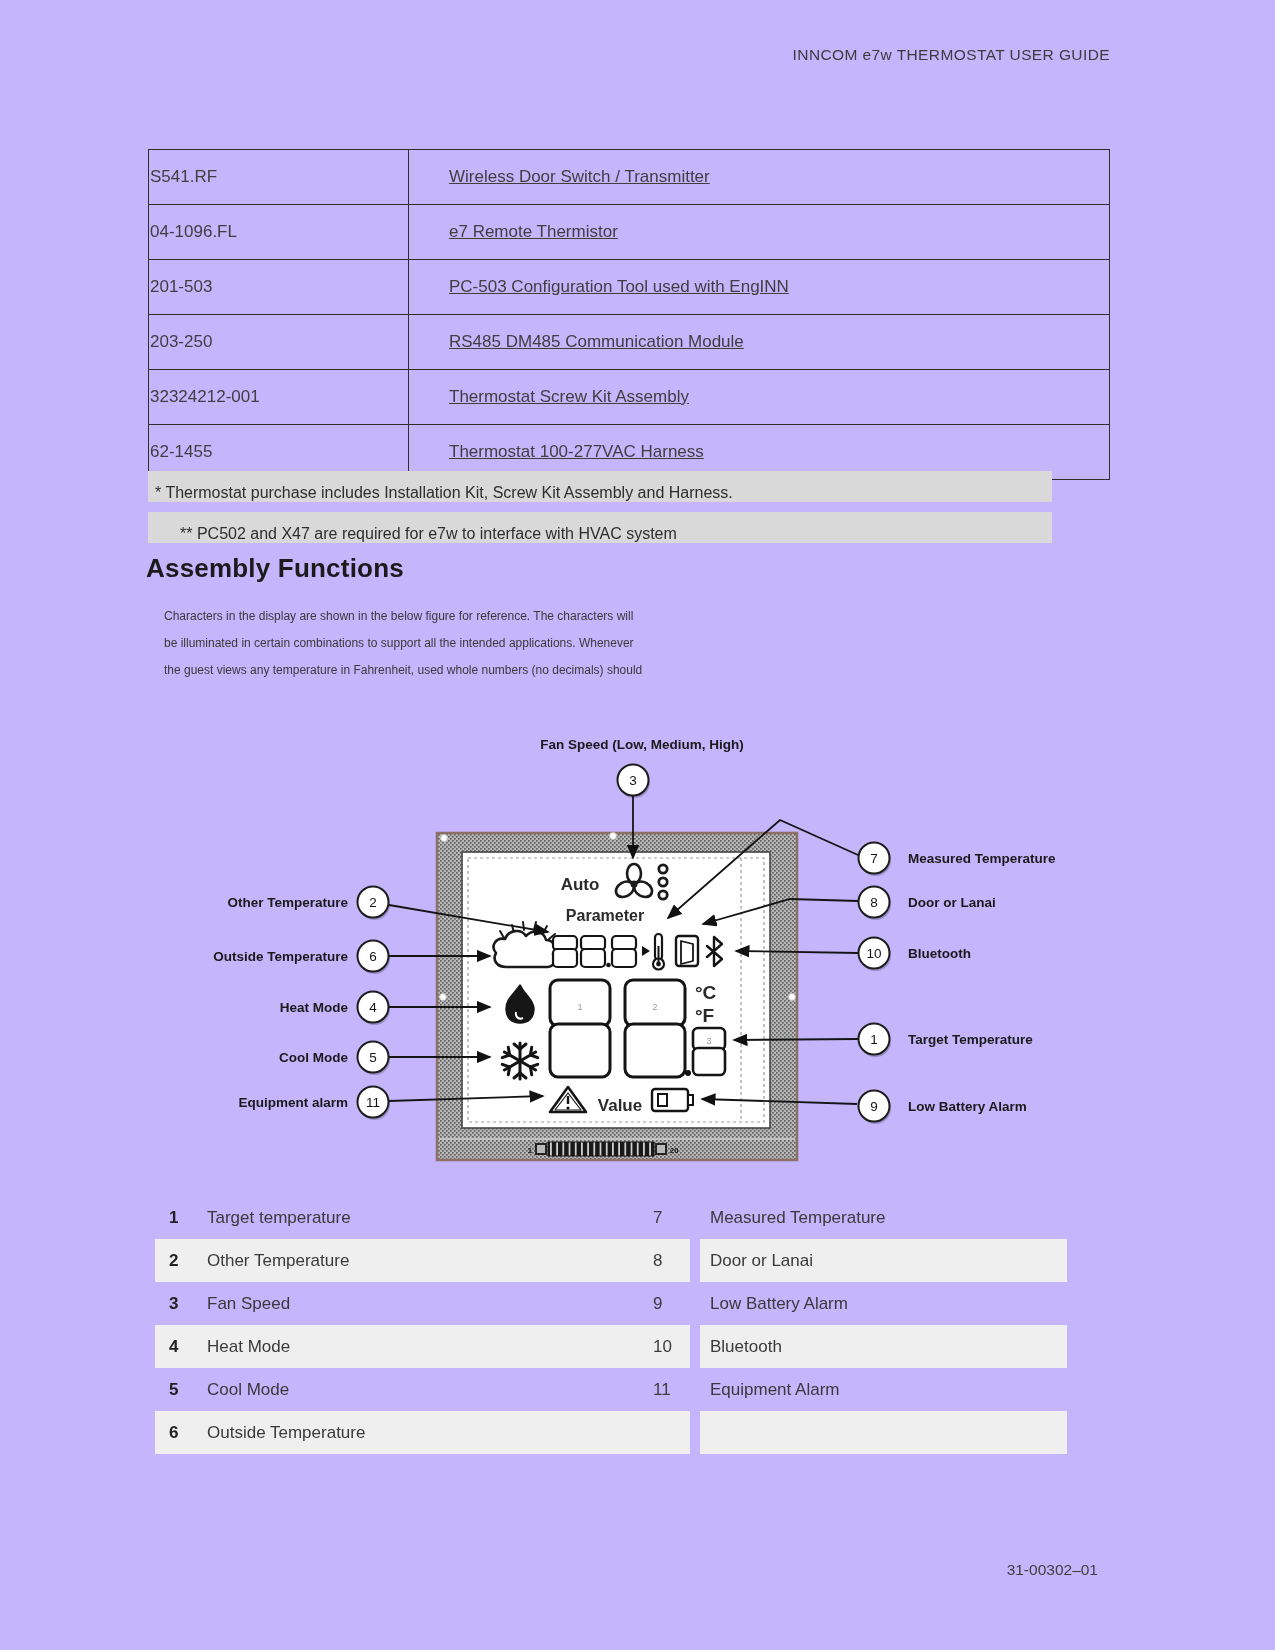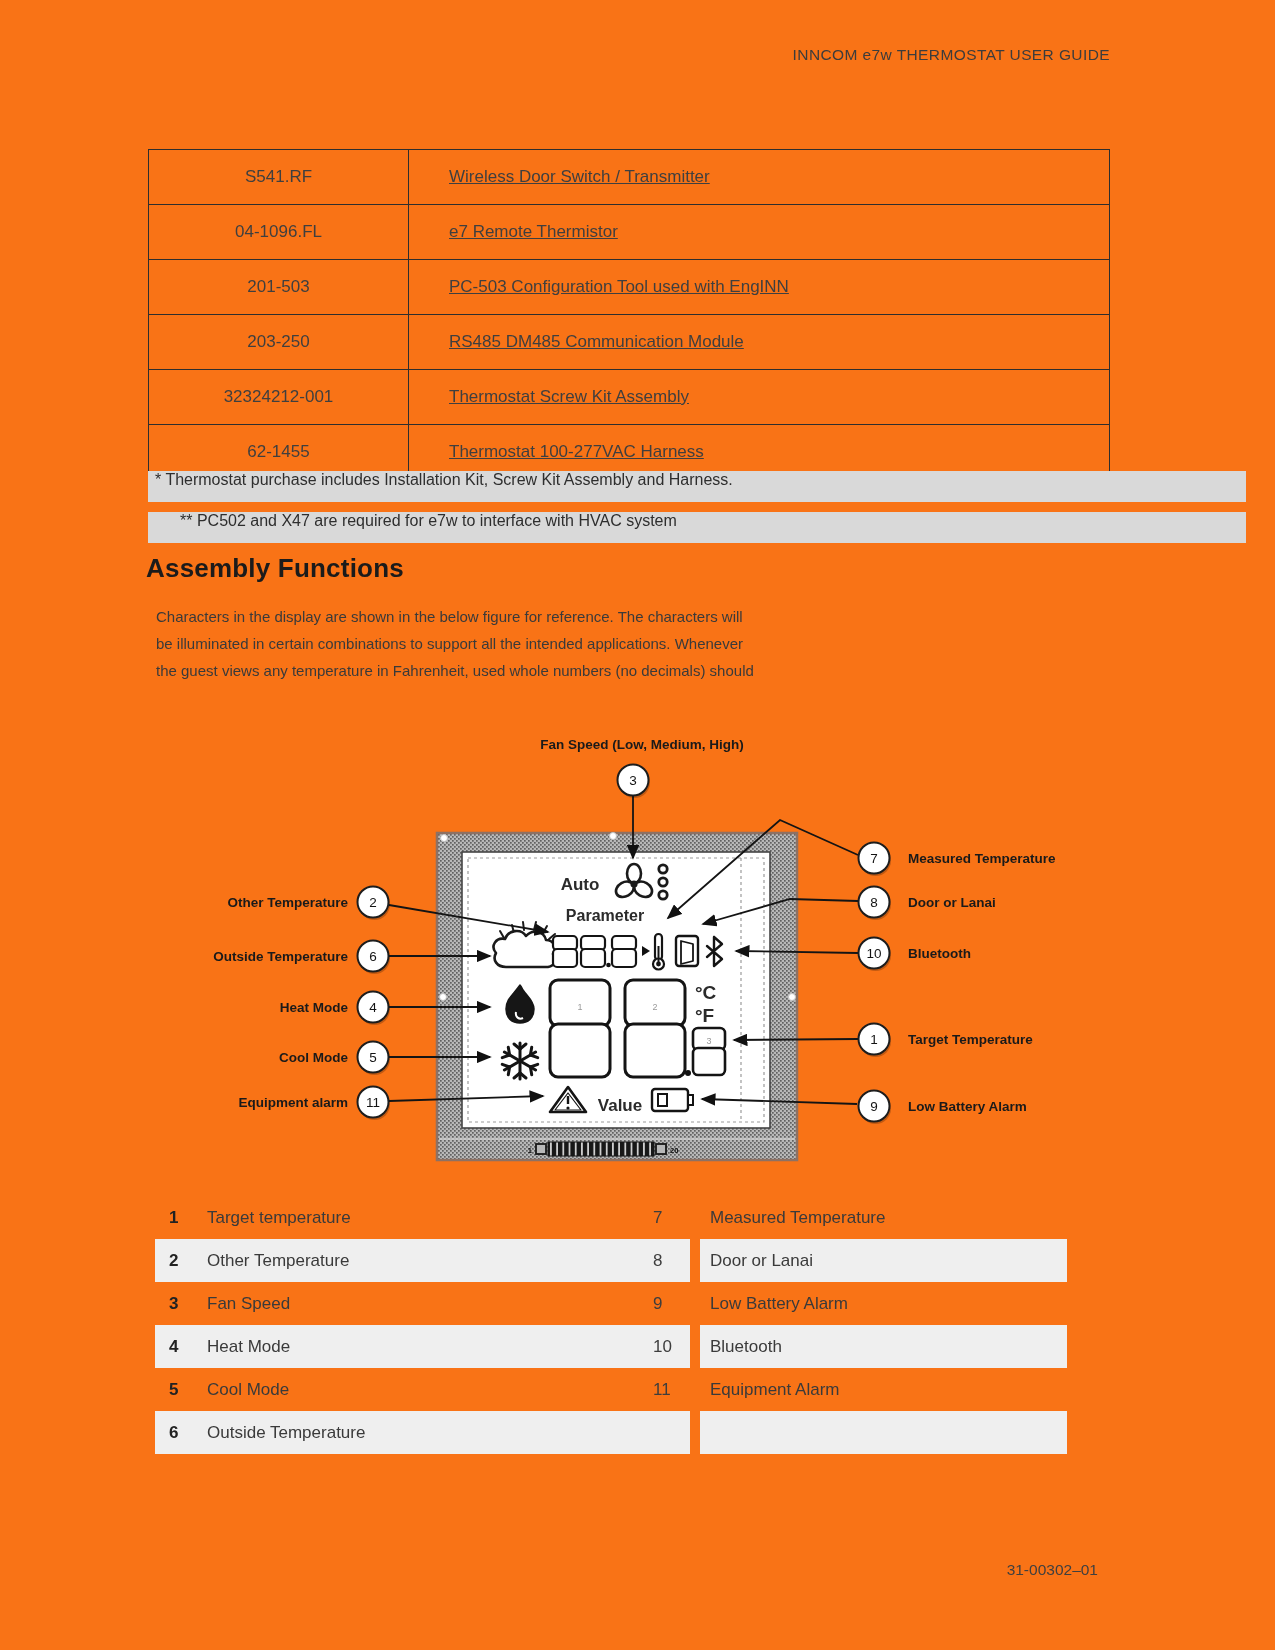--- a/index.html
+++ b/index.html
@@ -1,38 +1,38 @@
 <!DOCTYPE html>
 <html><head>
 <meta charset="utf-8">
 <style>
   html,body { margin:0; padding:0; background:#ffffff; }
   .page {
-    position:relative; width:1275px; height:1650px; background:#f97316;
+    position:relative; width:1275px; height:1650px; background:#c4b5fd;
     font-family:"Liberation Sans","DejaVu Sans",sans-serif; color:#3b3b3b;
     overflow:hidden;
   }
   
   .hdr { position:absolute; top:46px; left:148px; width:962px; text-align:right;
          font-size:15.5px; letter-spacing:.4px; color:#3c3c3c; }
   
   table.parts { position:absolute; left:148px; top:149px; width:962px;
     border-collapse:collapse; table-layout:fixed; }
   table.parts td { border:1.4px solid #2e2e2e; height:52px; font-size:17px; color:#3f3f3f; }
-  td.pn { width:257px; text-align:center; }
+  td.pn { width:257px; }
   td.pd { padding-left:40px;text-decoration:underline; }
   
-  .fnote { position:absolute; left:148px; width:1098px; height:31px; background:#d9d9d9;
-    font-size:16px; color:#2e2e2e; display:flex; align-items:flex-start; padding-left:7px;
+  .fnote { position:absolute; left:148px; width:904px; height:31px; background:#d9d9d9;
+    font-size:16px; color:#2e2e2e; display:flex; align-items:flex-end; padding-left:7px;
     box-sizing:border-box; }
   .fnote1 { top:471px; } .fnote2 { top:512px;padding-left:32px; }
   
   .sec-title { position:absolute; left:146px; top:553px; font-size:26px; font-weight:700;
     color:#1b1b1b; letter-spacing:.2px; }
-  .para { position:absolute; left:156px; top:603px; font-size:15px; color:#3a3a3a; }
+  .para { position:absolute; left:164px; top:603px; font-size:12px; color:#3a3a3a; }
   .para div { line-height:27px; white-space:nowrap; }
   
   svg.figure { position:absolute; left:150px; top:725px; width:940px; height:445px; }
   .figcap { font-weight:700; font-size:13.5px; fill:#1a1a1a; }
   .clabel { font-weight:700; font-size:13.5px; fill:#1a1a1a; }
   .cnum   { font-size:13.5px; fill:#141414; }
   .cline  { stroke:#141414; stroke-width:1.8; fill:none; }
   .cbody  { fill:#fff; stroke:#1d1d1d; stroke-width:2; }
   .cshad  { fill:rgba(0,0,0,.22); }
   .lcdtxt { font-weight:700; fill:#2b2b2b; }

